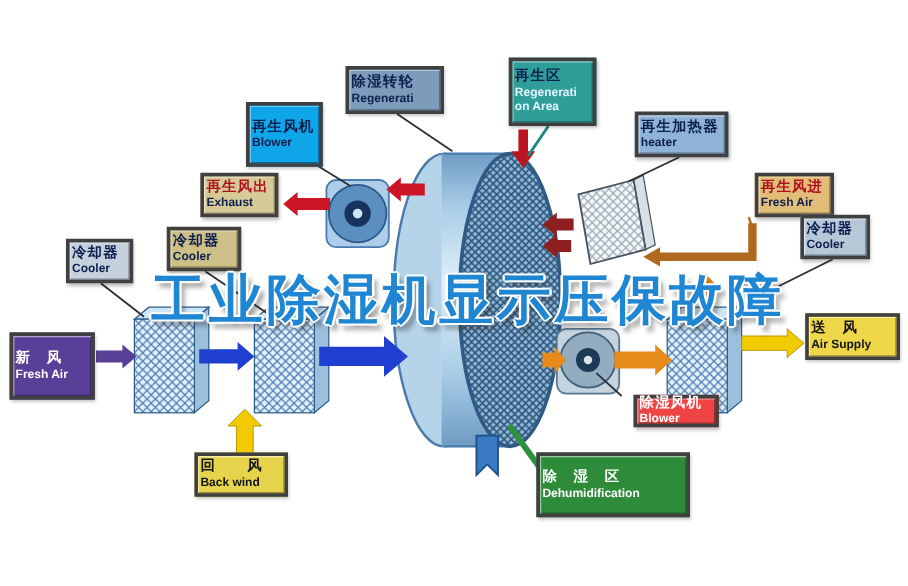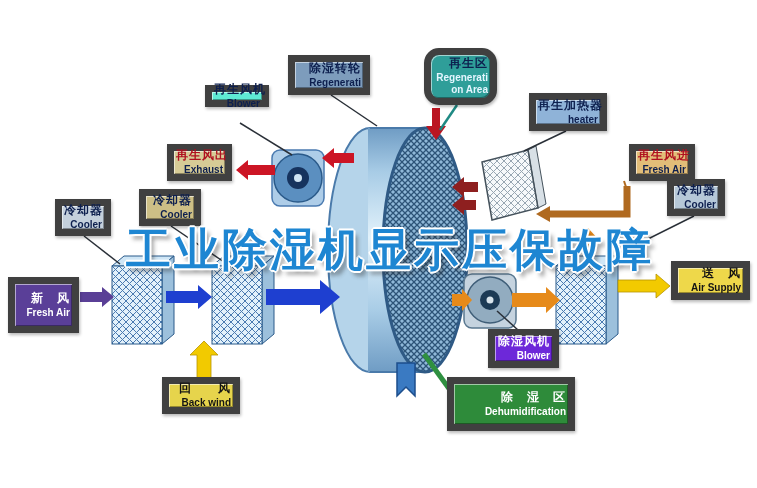--- a/index.html
+++ b/index.html
@@ -1,21 +1,21 @@
 <!DOCTYPE html>
 <html><head>
 <meta charset="utf-8">
 <style>
   html,body{margin:0;padding:0;background:#ffffff;}
   #stage{position:relative;width:757px;height:488px;background:#ffffff;overflow:hidden;
          font-family:"Liberation Sans","DejaVu Sans",sans-serif;}
   #diagram-svg{position:absolute;left:0;top:0;z-index:1;}
-  .lbl{position:absolute;z-index:5;border:7px solid #404040;box-sizing:border-box;
+  .lbl{position:absolute;z-index:5;border:3px solid #404040;box-sizing:border-box;
        box-shadow:inset 1px 1px 0 rgba(255,255,255,.55), inset -1px -1px 0 rgba(0,0,0,.35), 1px 2px 3px rgba(0,0,0,.28);
-       display:flex;flex-direction:column;justify-content:center;text-align:right;
+       display:flex;flex-direction:column;justify-content:center;text-align:left;
        font-weight:bold;padding:0 2px;}
   .lbl .zh{font-size:12px;line-height:1.3;letter-spacing:1px;white-space:nowrap;}
   .lbl .en{font-size:10px;line-height:1.25;white-space:nowrap;}
   .t-navy{color:#0d1f4e;}
   .t-red{color:#b01020;}
   .t-white{color:#ffffff;}
   .t-dark{color:#141414;}
   .t-ice{color:#e4f6ff;}
   #watermark{position:absolute;z-index:9;left:126px;top:220px;width:520px;
        font-size:45px;font-weight:bold;letter-spacing:3px;white-space:nowrap;
@@ -124,31 +124,31 @@
       <line x1="624" y1="181" x2="627" y2="190" stroke="#b06a20" stroke-width="2"></line>
       <line x1="518" y1="330" x2="497" y2="311"></line>
       <line x1="84" y1="236" x2="120" y2="264"></line>
       <line x1="171" y1="226" x2="227" y2="264"></line>
       <line x1="424" y1="354" x2="450" y2="390" stroke="#2f9040" stroke-width="5"></line>
     </g>
 
     <path d="M397,363 L415,363 L415,396 L406,387 L397,396 Z" fill="#3a7ac2" stroke="#1d4e8c" stroke-width="1.5"></path>
   </svg>
 
-  <div class="lbl" style="left:205px;top:85px;width:64px;height:22px;background:#5eead4;">
+  <div class="lbl" style="left:205px;top:85px;width:64px;height:54px;background:#0ea5e9;">
     <div class="zh t-navy">再生风机</div>
     <div class="en t-navy">Blower</div>
   </div>
 
   <div class="lbl" style="left:288px;top:55px;width:82px;height:40px;background:#7d9cbc;">
     <div class="zh t-navy">除湿转轮</div>
     <div class="en t-navy">Regenerati</div>
   </div>
 
-  <div class="lbl" style="left:424px;top:48px;width:73px;height:57px;background:#2f9e99;border-radius:15px;">
+  <div class="lbl" style="left:424px;top:48px;width:73px;height:57px;background:#2f9e99;">
     <div class="zh t-navy">再生区</div>
     <div class="en t-ice">Regenerati</div>
     <div class="en t-ice">on Area</div>
   </div>
 
   <div class="lbl" style="left:167px;top:144px;width:65px;height:37px;background:#d6cb96;">
     <div class="zh t-red">再生风出</div>
     <div class="en t-navy">Exhaust</div>
   </div>
 
@@ -185,21 +185,21 @@
   <div class="lbl" style="left:162px;top:377px;width:78px;height:37px;background:#e6d44c;">
     <div class="zh t-dark">回　　风</div>
     <div class="en t-dark">Back wind</div>
   </div>
 
   <div class="lbl" style="left:671px;top:261px;width:79px;height:39px;background:#eed84a;">
     <div class="zh t-dark">送　风</div>
     <div class="en t-dark">Air Supply</div>
   </div>
 
-  <div class="lbl" style="left:488px;top:329px;width:71px;height:39px;background:#6d28d9;">
+  <div class="lbl" style="left:528px;top:329px;width:71px;height:27px;background:#ef4444;">
     <div class="zh t-white">除湿风机</div>
     <div class="en t-white">Blower</div>
   </div>
 
   <div class="lbl" style="left:447px;top:377px;width:128px;height:54px;background:#2e8b3a;">
     <div class="zh t-white">除　湿　区</div>
     <div class="en t-white">Dehumidification</div>
   </div>
 
   <div id="watermark">工业除湿机显示压保故障</div>

